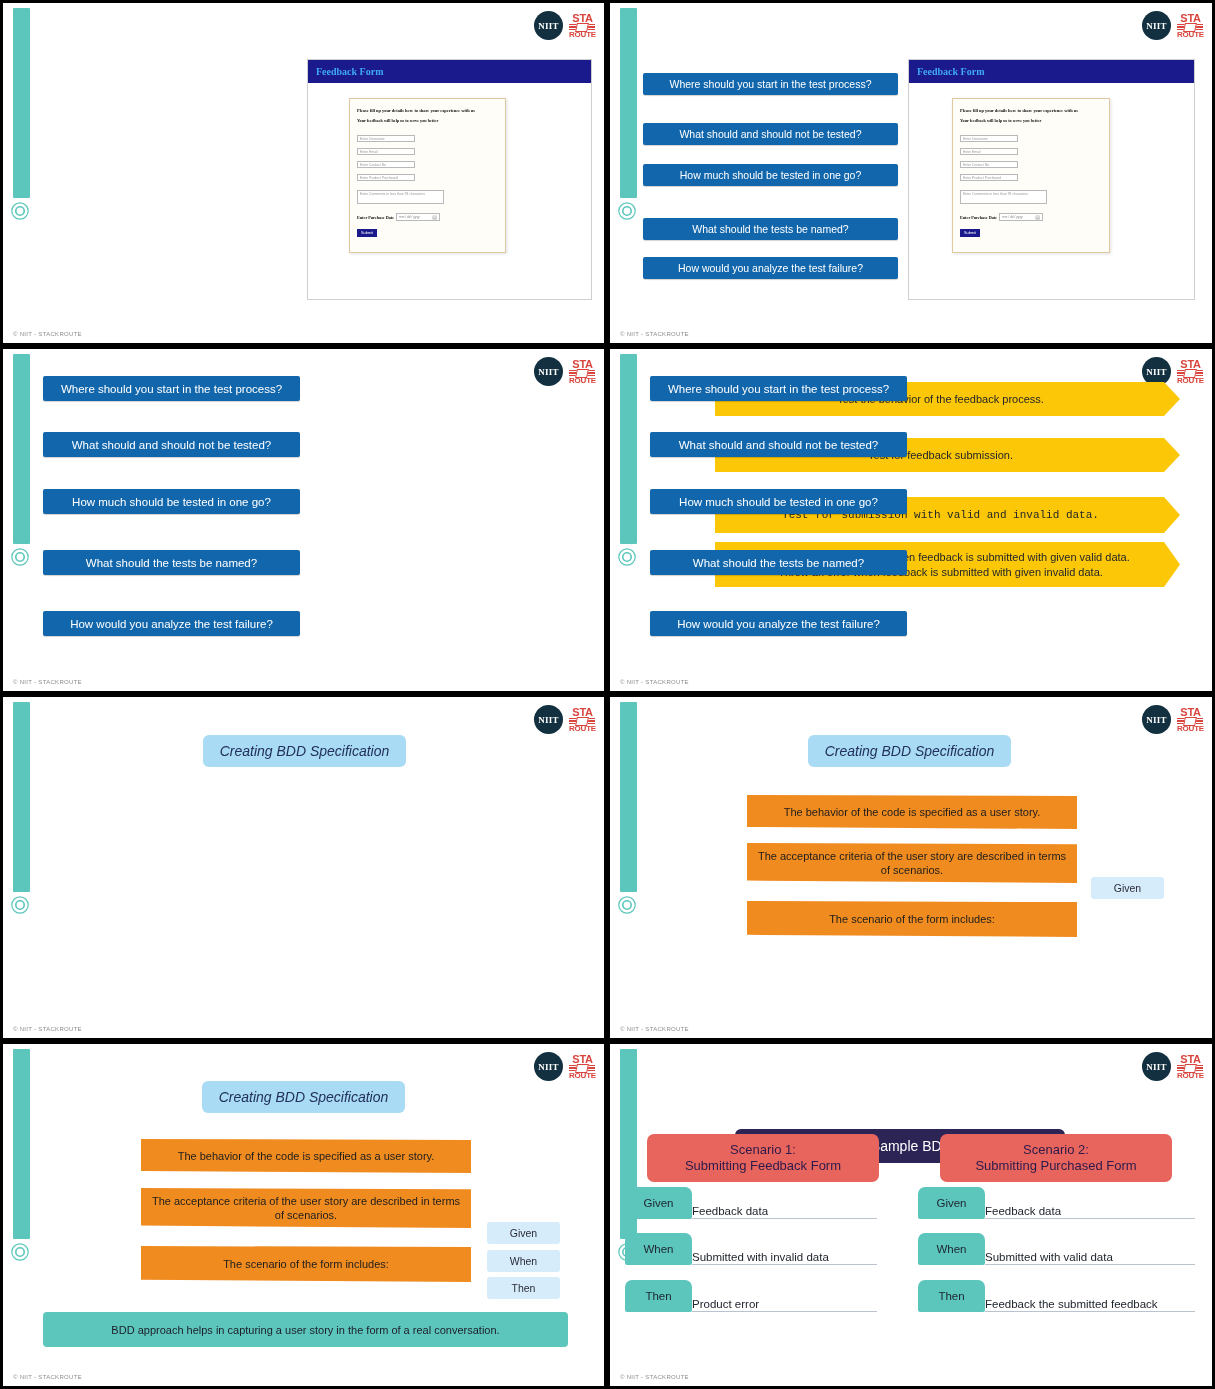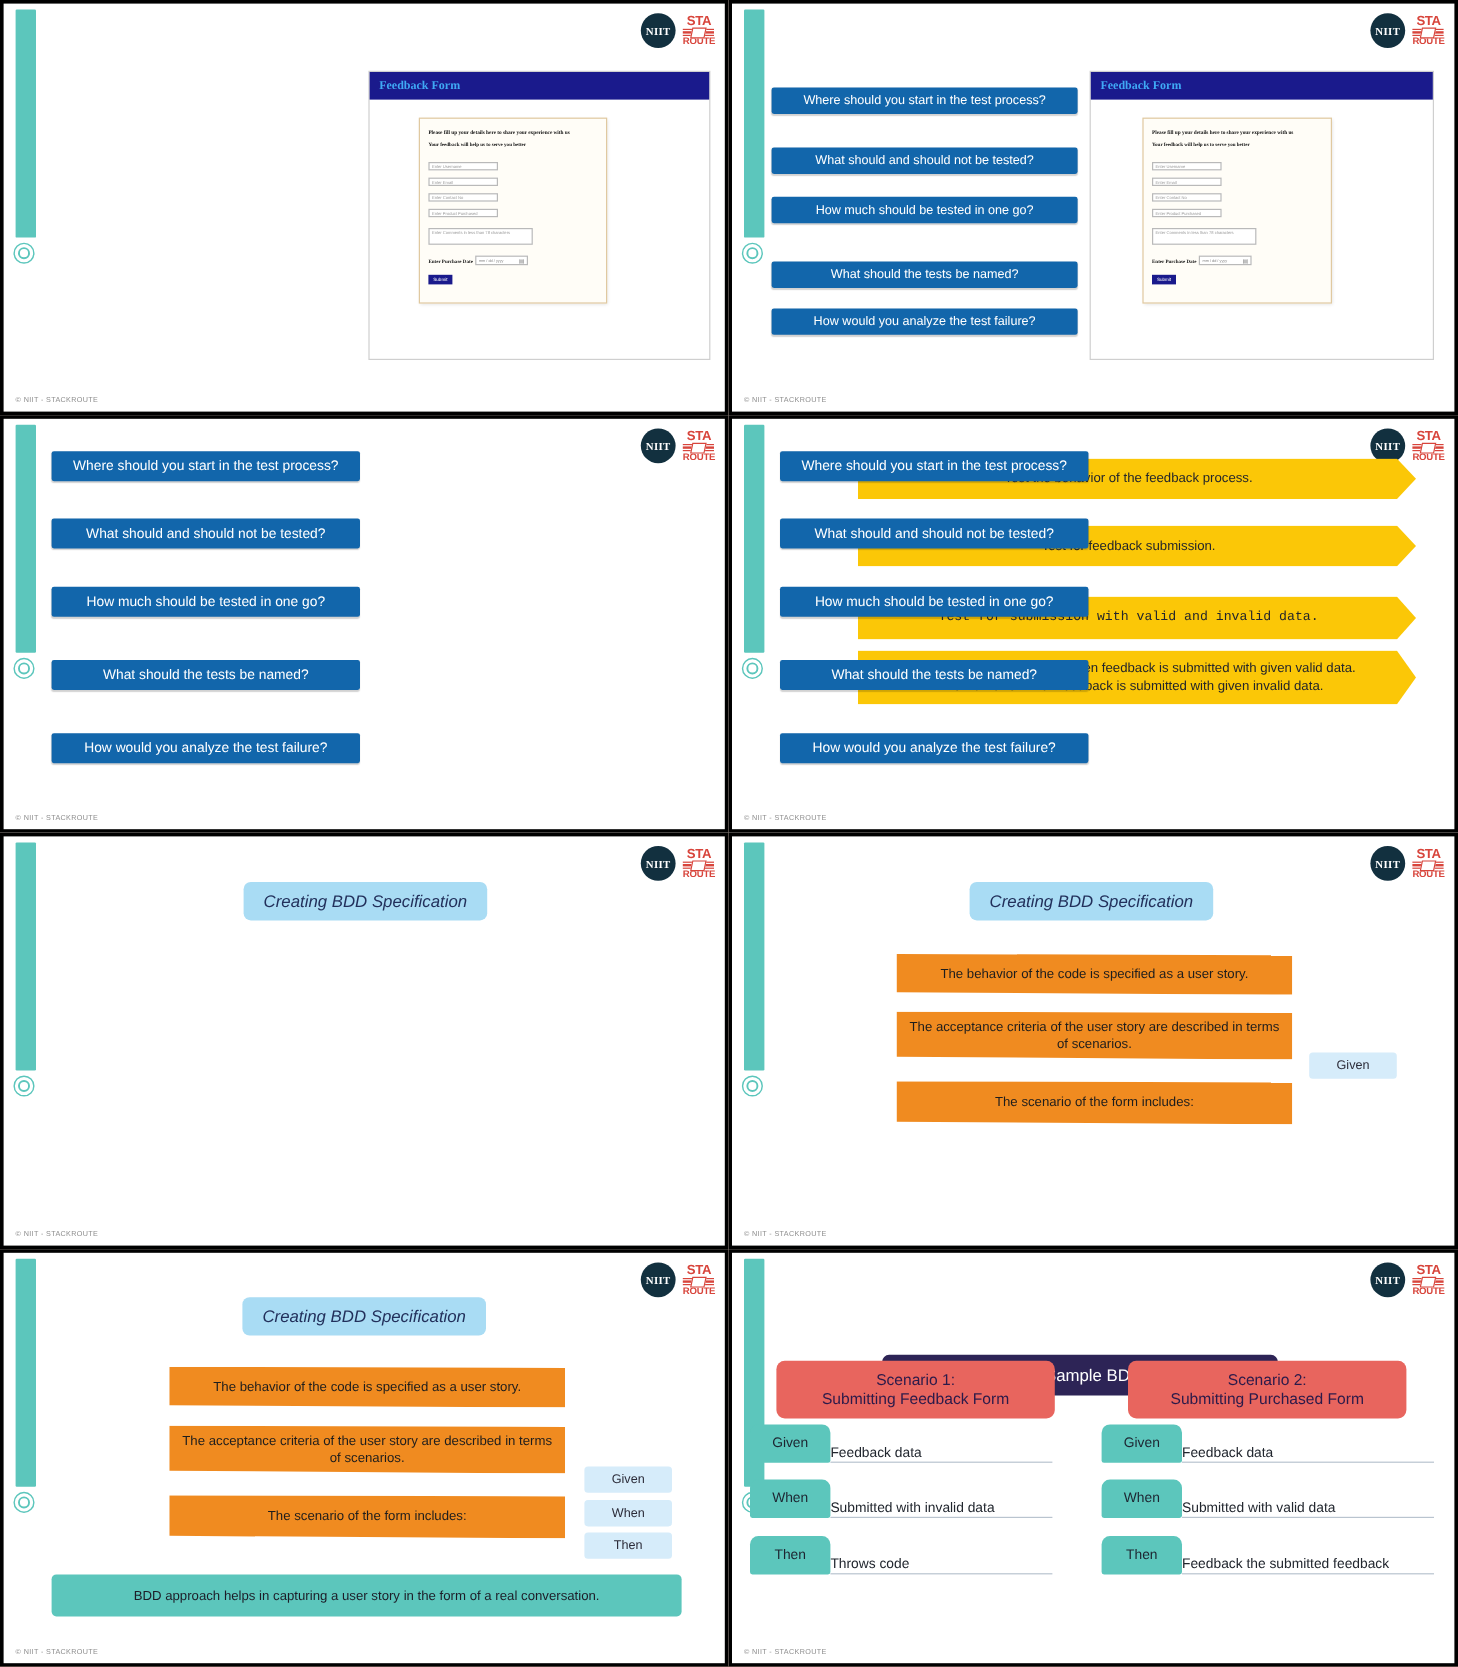--- a/index.html
+++ b/index.html
@@ -8,21 +8,21 @@
     background: #000;
     font-family: "Liberation Sans", sans-serif;
     overflow: hidden;
   }
   #grid {
     width: 1215px; height: 1389px;
     display: grid;
     grid-template-columns: 607px 608px;
     grid-template-rows: 346px 348px 347px 348px;
     gap: 0;
-    background: #c2410c;
+    background: #a3a3a3;
   }
   .slide {
     position: relative;
     background: #ffffff;
     overflow: hidden;
     border: 3px solid #000;
   }
   
   .teal-bar {
     position: absolute; left: 10px; top: 5px;
@@ -527,21 +527,21 @@
 
     <div class="dark-title" style="left:125px; top:37px; width:330px; height:34px;">Feedback Form: Sample BDD Specification</div>
 
     <div class="scen-box" style="left:37px; top:90px; width:232px; height:48px; white-space:pre-line;">Scenario 1:
 Submitting Feedback Form</div>
     <div class="gwt-tab" style="left:15px; top:143px; width:67px; height:32px;">Given</div>
     <div class="gwt-line" style="left:82px; top:143px; width:185px; height:32px;">Feedback data</div>
     <div class="gwt-tab" style="left:15px; top:189px; width:67px; height:32px;">When</div>
     <div class="gwt-line" style="left:82px; top:189px; width:185px; height:32px;">Submitted with invalid data</div>
     <div class="gwt-tab" style="left:15px; top:236px; width:67px; height:32px;">Then</div>
-    <div class="gwt-line" style="left:82px; top:236px; width:185px; height:32px;">Throws code</div>
+    <div class="gwt-line" style="left:82px; top:236px; width:185px; height:32px;">Product error</div>
 
     <div class="scen-box" style="left:330px; top:90px; width:232px; height:48px; white-space:pre-line;">Scenario 2:
 Submitting Purchased Form</div>
     <div class="gwt-tab" style="left:308px; top:143px; width:67px; height:32px;">Given</div>
     <div class="gwt-line" style="left:375px; top:143px; width:210px; height:32px;">Feedback data</div>
     <div class="gwt-tab" style="left:308px; top:189px; width:67px; height:32px;">When</div>
     <div class="gwt-line" style="left:375px; top:189px; width:210px; height:32px;">Submitted with valid data</div>
     <div class="gwt-tab" style="left:308px; top:236px; width:67px; height:32px;">Then</div>
     <div class="gwt-line" style="left:375px; top:236px; width:210px; height:32px;">Feedback the submitted feedback</div>
 

